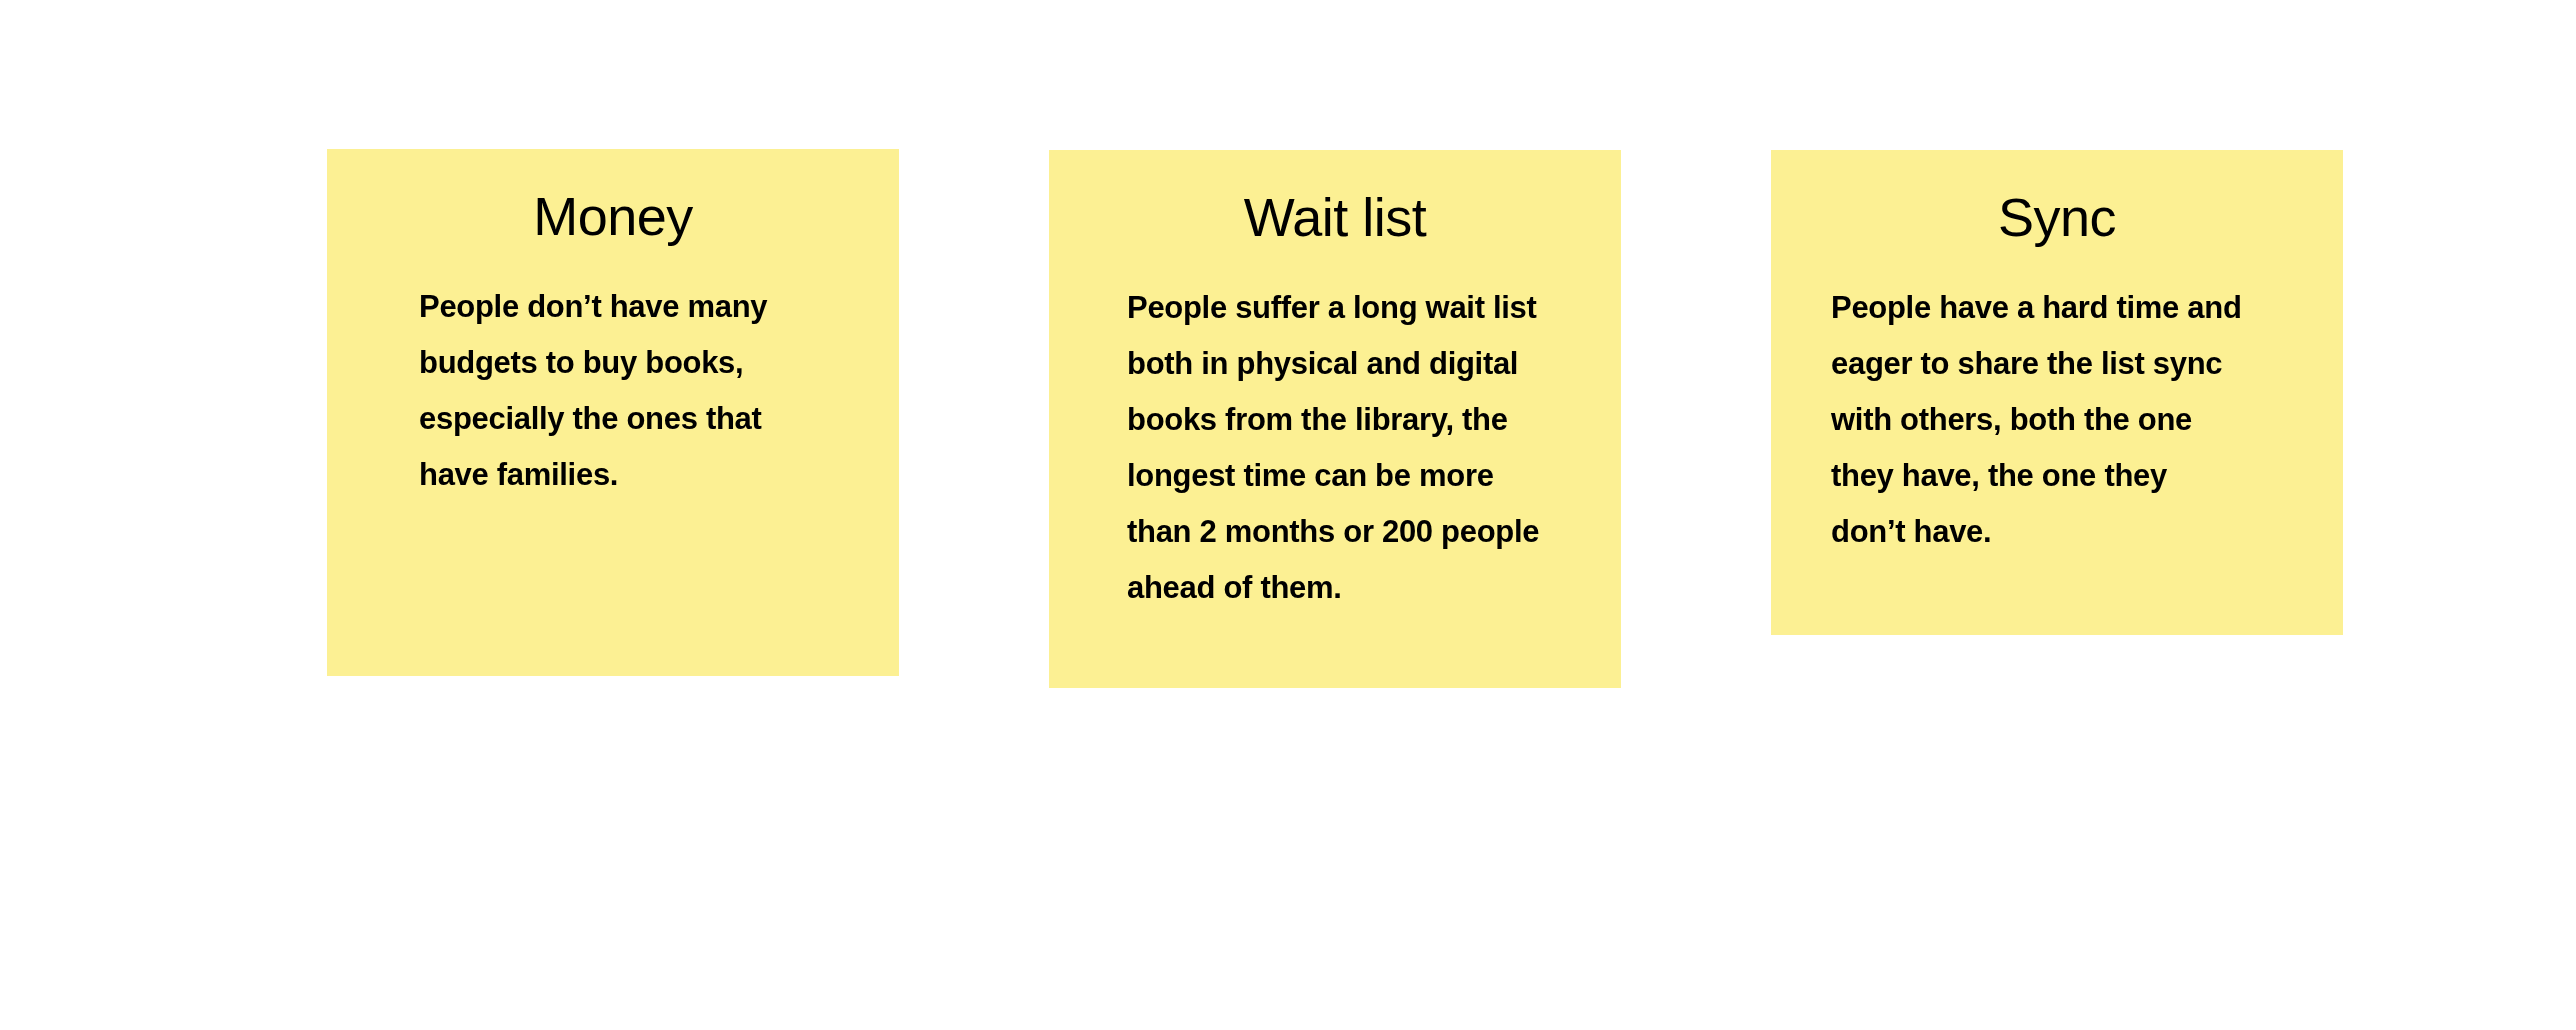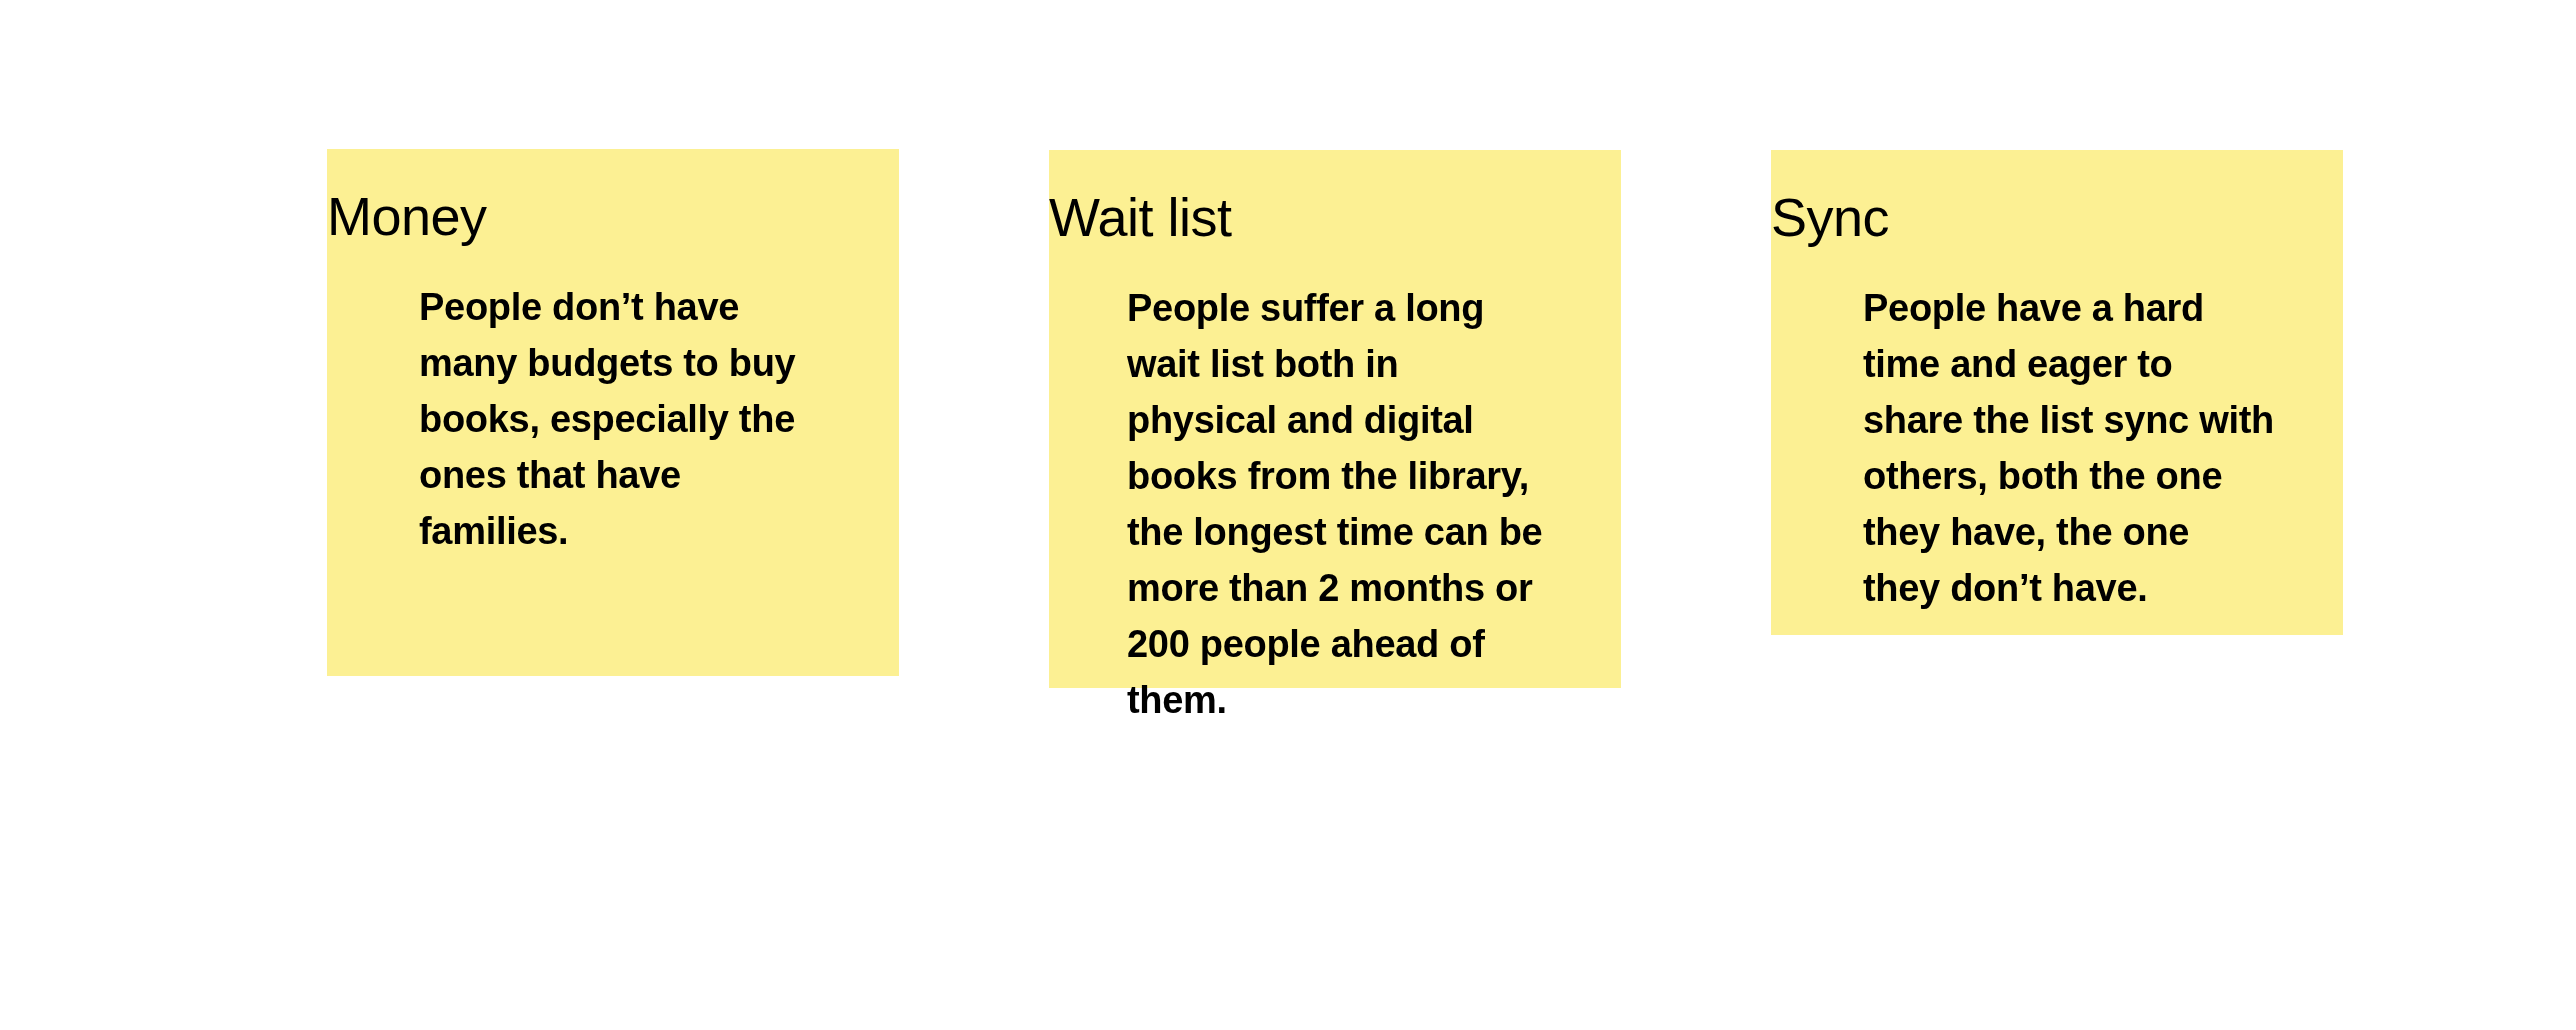--- a/index.html
+++ b/index.html
@@ -24,36 +24,36 @@
 
   .sticky-note {
     position: absolute;
     box-sizing: border-box;
     background: #fcf093;
     display: block;
   }
 
   .note-title {
     display: block;
-    text-align: left;
+    text-align: center;
     color: #000000;
     font-family: "Liberation Sans", sans-serif;
     font-weight: 400;
     font-size: 54px;
     line-height: 62px;
     letter-spacing: -0.5px;
     white-space: nowrap;
   }
 
   .note-body {
     display: block;
     color: #000000;
     font-family: "Liberation Sans", sans-serif;
     font-weight: 600;
-    font-size: 38px;
+    font-size: 31px;
     line-height: 56px;
     letter-spacing: -0.3px;
     text-align: left;
   }
 
   
   #note-money {
     left: 327px;
     top: 149px;
     width: 572px;
@@ -89,21 +89,21 @@
     left: 1771px;
     top: 150px;
     width: 572px;
     height: 485px;
   }
   #note-sync .note-title {
     margin-top: 36px;
   }
   #note-sync .note-body {
     margin-top: 32px;
-    margin-left: 92px;
+    margin-left: 60px;
     width: 412px;
   }
 </style>
 </head>
 <body>
 
 <div id="board">
 
   <div class="sticky-note" id="note-money">
     <span class="note-title">Money</span>

